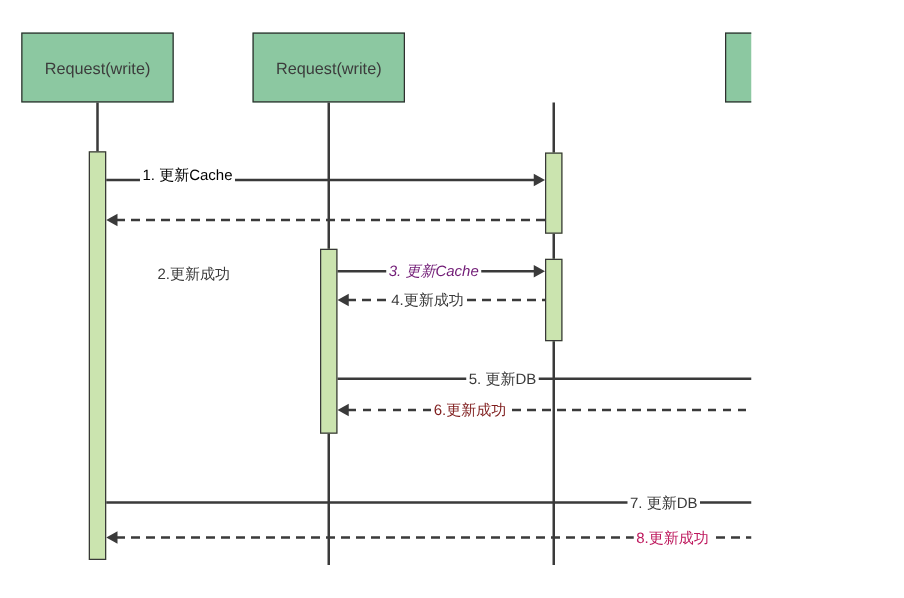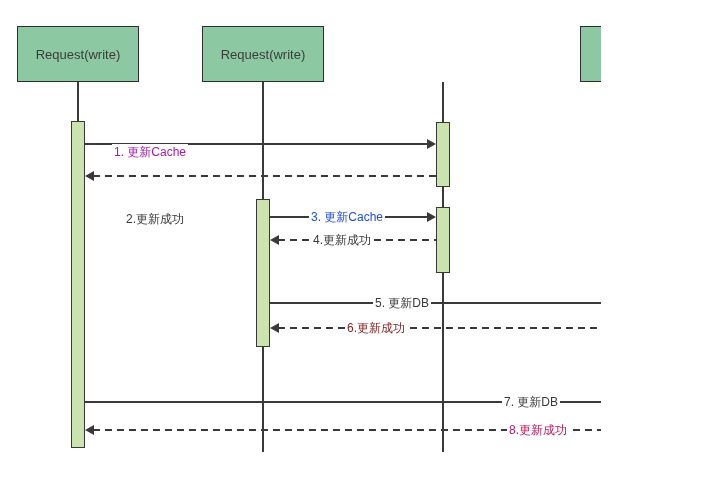--- a/index.html
+++ b/index.html
@@ -84,31 +84,31 @@
   <div class="activation" style="left: 71px; top: 121px; width: 14px; height: 327px; background: rgb(203, 228, 175); border-color: rgb(56, 56, 56);"></div>
   <div class="activation" style="left: 256px; top: 199px; width: 14px; height: 148px; background: rgb(203, 228, 175); border-color: rgb(56, 56, 56);"></div>
   <div class="activation" style="left: 436px; top: 122px; width: 14px; height: 65px; background: rgb(203, 228, 175); border-color: rgb(56, 56, 56);"></div>
   <div class="activation" style="left: 436px; top: 207px; width: 14px; height: 66px; background: rgb(203, 228, 175); border-color: rgb(56, 56, 56);"></div>
   <div class="activation" style="left: 633px; top: 288px; width: 14px; height: 65px; background: rgb(203, 228, 175); border-color: rgb(56, 56, 56);"></div>
   <div class="activation" style="left: 633px; top: 382px; width: 14px; height: 67px; background: rgb(203, 228, 175); border-color: rgb(56, 56, 56);"></div>
 
   <div class="message">
     <div class="mline" style="left: 85px; top: 143.25px; width: 343px; background: rgb(58, 58, 58);"></div>
     <div class="arrow right" style="border-left-color: rgb(58, 58, 58); left: 427px; top: 139px;"></div>
-    <span class="mlabel" style="left: 150px; top: 144px; color: #a21caf;">1. 更新Cache</span>
+    <span class="mlabel" style="left: 150px; top: 132px; color: #000000;">1. 更新Cache</span>
   </div>
   <div class="message">
     <div class="mline" style="left: 93px; top: 175.25px; width: 343px; background: repeating-linear-gradient(to right, rgb(58, 58, 58) 0px, rgb(58, 58, 58) 7px, transparent 7px, transparent 12px);"></div>
     <div class="arrow left" style="border-right-color: rgb(58, 58, 58); left: 85px; top: 171px;"></div>
     <span class="mlabel" style="left: 155px; top: 168px; color: rgb(58, 58, 58); margin-top: 43px;">2.更新成功</span>
   </div>
   <div class="message">
     <div class="mline" style="left: 270px; top: 216.25px; width: 158px; background: rgb(58, 58, 58);"></div>
     <div class="arrow right" style="border-left-color: rgb(58, 58, 58); left: 427px; top: 212px;"></div>
-    <span class="mlabel" style="left: 347px; top: 209px; color: #1d4ed8;">3. 更新Cache</span>
+    <span class="mlabel" style="left: 347px; top: 209px; color: #701a75; font-style: italic;">3. 更新Cache</span>
   </div>
   <div class="message">
     <div class="mline" style="left: 278px; top: 239.25px; width: 158px; background: repeating-linear-gradient(to right, rgb(58, 58, 58) 0px, rgb(58, 58, 58) 7px, transparent 7px, transparent 12px);"></div>
     <div class="arrow left" style="border-right-color: rgb(58, 58, 58); left: 270px; top: 235px;"></div>
     <span class="mlabel" style="left: 342px; top: 232px; color: rgb(58, 58, 58);">4.更新成功</span>
   </div>
   <div class="message">
     <div class="mline" style="left: 270px; top: 302.25px; width: 355px; background: rgb(58, 58, 58);"></div>
     <div class="arrow right" style="border-left-color: rgb(58, 58, 58); left: 624px; top: 298px;"></div>
     <span class="mlabel" style="left: 358px; top: 295px; color: rgb(58, 58, 58); margin-left: 44px;">5. 更新DB</span>

